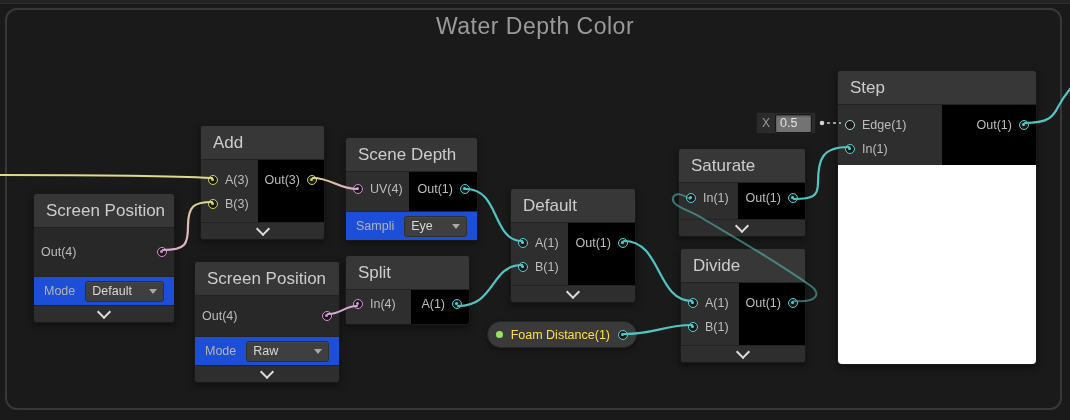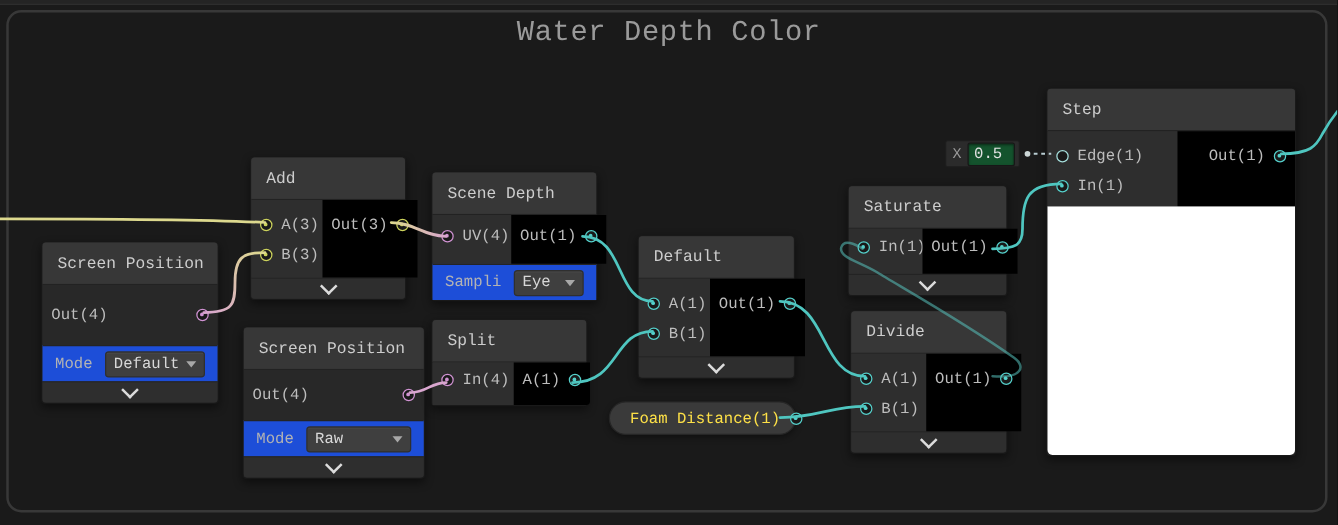--- a/index.html
+++ b/index.html
@@ -1,29 +1,29 @@
 <!DOCTYPE html>
 <html><head>
 <meta charset="utf-8">
 <style>
   html,body{margin:0;padding:0;background:#111;}
   .canvas{
     position:relative;width:1070px;height:420px;overflow:hidden;
-    background:#1a1a1a;font-family:Liberation Mono, monospace;
+    background:#1a1a1a;font-family:Liberation Sans, sans-serif;
     -webkit-font-smoothing:antialiased;
   }
   .top-strip{position:absolute;left:0;top:0;width:100%;height:3px;background:#242424;border-bottom:1px solid #2d2d2d;}
   .group-frame{position:absolute;left:5px;top:8px;width:1057px;height:402px;border:2px solid #383838;border-radius:12px;box-sizing:border-box;}
   .group-title{position:absolute;left:0;top:13px;width:100%;text-align:center;font-size:23px;color:#9a9a9a;letter-spacing:.5px;}
 
   
   .node{position:absolute;background:#2b2b2b;border:1px solid #191919;border-radius:3px;
         box-shadow:0 3px 7px rgba(0,0,0,.45);font-size:12.5px;color:#c9c9c9;z-index:10;box-sizing:border-box;}
   .ntitle{height:33px;line-height:33px;padding:0 12px;background:#373737;color:#cdcdcd;
-          border-bottom:1px solid #222;border-radius:3px 3px 0 0;font-size:13px;
+          border-bottom:1px solid #222;border-radius:3px 3px 0 0;font-size:17px;
           white-space:nowrap;overflow:hidden;}
   .nbody{display:flex;align-items:stretch;}
   .inputs{background:#2e2e2e;padding:8px 0 6px 0;box-sizing:border-box;}
   .outputs{background:#000000;padding:8px 0 6px 0;flex:1;box-sizing:border-box;}
   .prow{display:flex;align-items:center;height:24px;gap:7px;padding:0 7px;white-space:nowrap;}
   .prow.out{justify-content:flex-end;}
   .plabel{color:#bdbdbd;}
   .singleout{background:#282828;display:flex;align-items:center;justify-content:space-between;gap:7px;padding:0 7px;}
   .nfooter{height:16px;display:flex;align-items:center;justify-content:center;background:#2e2e2e;
            border-top:1px solid #232323;border-radius:0 0 3px 3px;cursor:pointer;}
@@ -54,21 +54,21 @@
   .prop-label{flex:1;font-size:12.5px;color:#fde047;white-space:nowrap;}
 
   
   .preview{height:199px;background:#ffffff;border-radius:0 0 4px 4px;}
 
   
   .float-field{position:absolute;left:756px;top:112px;width:60px;height:22px;display:flex;align-items:center;
                gap:5px;background:#2b2b2b;border:1px solid #1d1d1d;border-radius:2px;padding:0 3px;
                box-sizing:border-box;z-index:10;}
   .ff-label{color:#9a9a9a;font-size:12px;padding-left:2px;}
-  .ff-value{flex:1;background:#14532d;border:1px solid #171717;box-shadow:inset 0 1px 2px rgba(0,0,0,.5);
+  .ff-value{flex:1;background:#737373;border:1px solid #171717;box-shadow:inset 0 1px 2px rgba(0,0,0,.5);
             color:#e2e2e2;font-size:12.5px;height:17px;line-height:17px;padding:0 4px;border-radius:2px;}
 
   .edges{position:absolute;inset:0;z-index:50;pointer-events:none;}
 </style>
 </head>
 <body>
 
 <div class="canvas">
 
   <div class="top-strip"></div>

